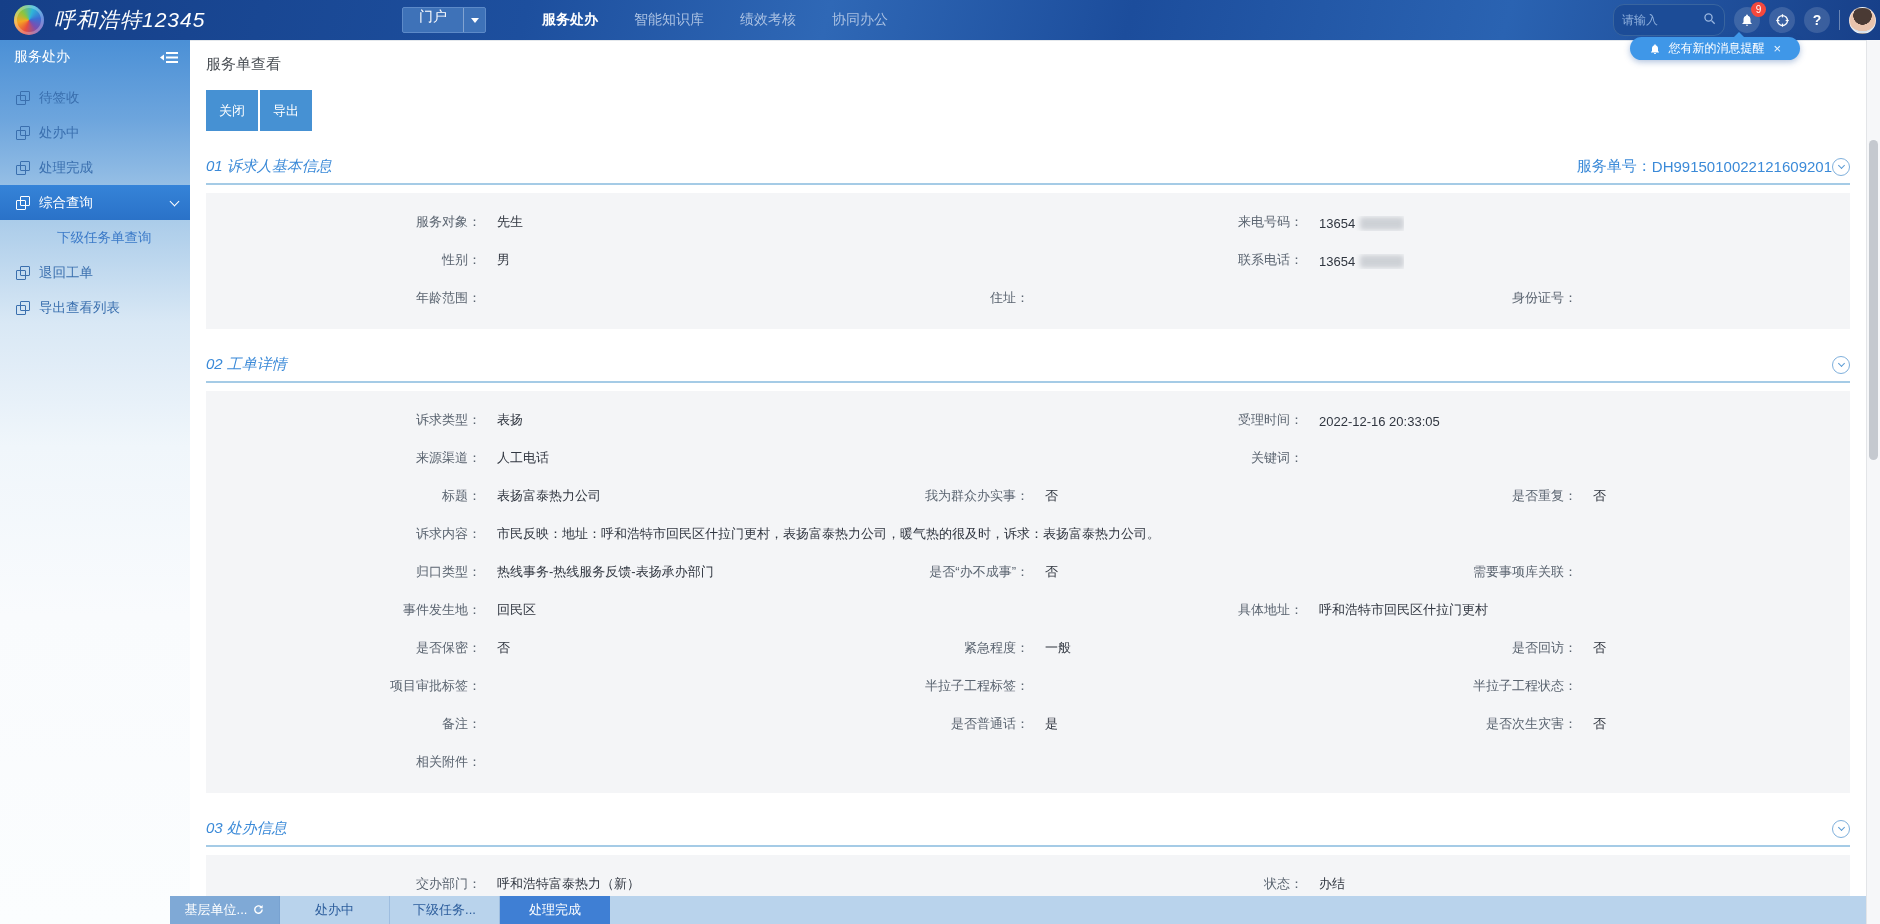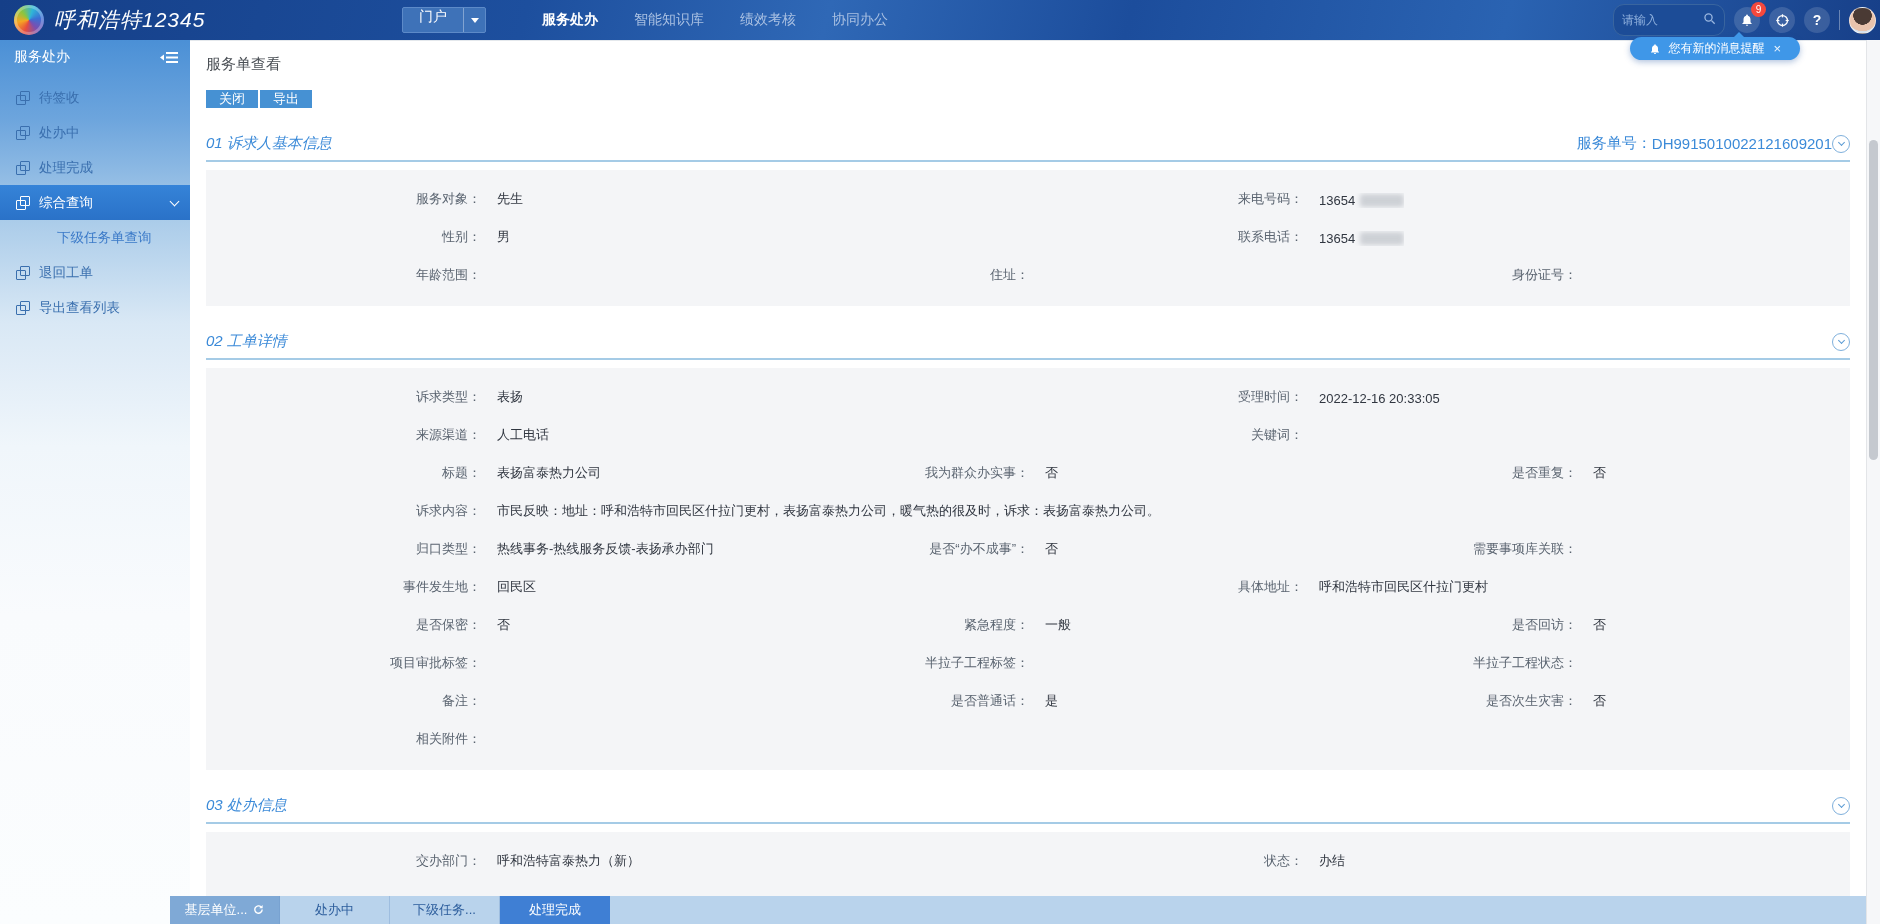--- a/index.html
+++ b/index.html
@@ -55,21 +55,21 @@
   .ic-copy { position:relative; width:14px; height:14px; flex:0 0 auto; }
   .ic-copy::before { content:""; position:absolute; left:0; top:4px; width:8px; height:8px; border:1.5px solid currentColor; border-radius:1px; }
   .ic-copy::after { content:""; position:absolute; left:4px; top:0; width:8px; height:8px; border:1.5px solid currentColor; border-radius:1px; }
   .chev { width:7px; height:7px; border-right:1.6px solid currentColor; border-bottom:1.6px solid currentColor; transform:rotate(45deg); margin-left:auto; margin-top:-3px; }
 
   
   .main { position:absolute; left:190px; top:40px; right:14px; bottom:28px; background:#fff; padding:14px 16px 0 16px; overflow:hidden; border-top:1px solid #e4e8ec; }
   .page-title { font-size:15px; color:#4a4f55; }
   .page-close { position:absolute; top:22px; right:6px; color:#8a9099; font-size:19px; line-height:1; cursor:pointer; }
   .toolbar { margin-top:16px; display:flex; gap:2px; }
-  .btn { height:18px; padding:0 13px; background:#4691d3; color:#fff; font-size:13px; border:none; display:flex; align-items:center; cursor:pointer; }
+  .btn { height:41px; padding:0 13px; background:#4691d3; color:#fff; font-size:13px; border:none; display:flex; align-items:center; cursor:pointer; }
 
   .section { margin-top:26px; }
   .sec-header { display:flex; align-items:center; border-bottom:2px solid #a5cbe6; padding-bottom:7px; }
   .sec-title { font-size:15px; font-style:italic; color:#3b8ad8; }
   .sec-right { margin-left:auto; display:flex; align-items:center; }
   .order-text { font-size:15px; color:#3b8ad8; }
   .sec-toggle { width:18px; height:18px; border:1px solid #7fb0dc; border-radius:50%; display:flex; align-items:center; justify-content:center; color:#5b9bd4; cursor:pointer; flex:0 0 auto; }
   .sec-toggle .chev { width:5px; height:5px; margin:0; margin-top:-2px; }
   .sec-body { margin-top:8px; background:#f4f5f7; padding:10px 0 12px 0; }
   .form-row { display:flex; min-height:38px; align-items:center; }

